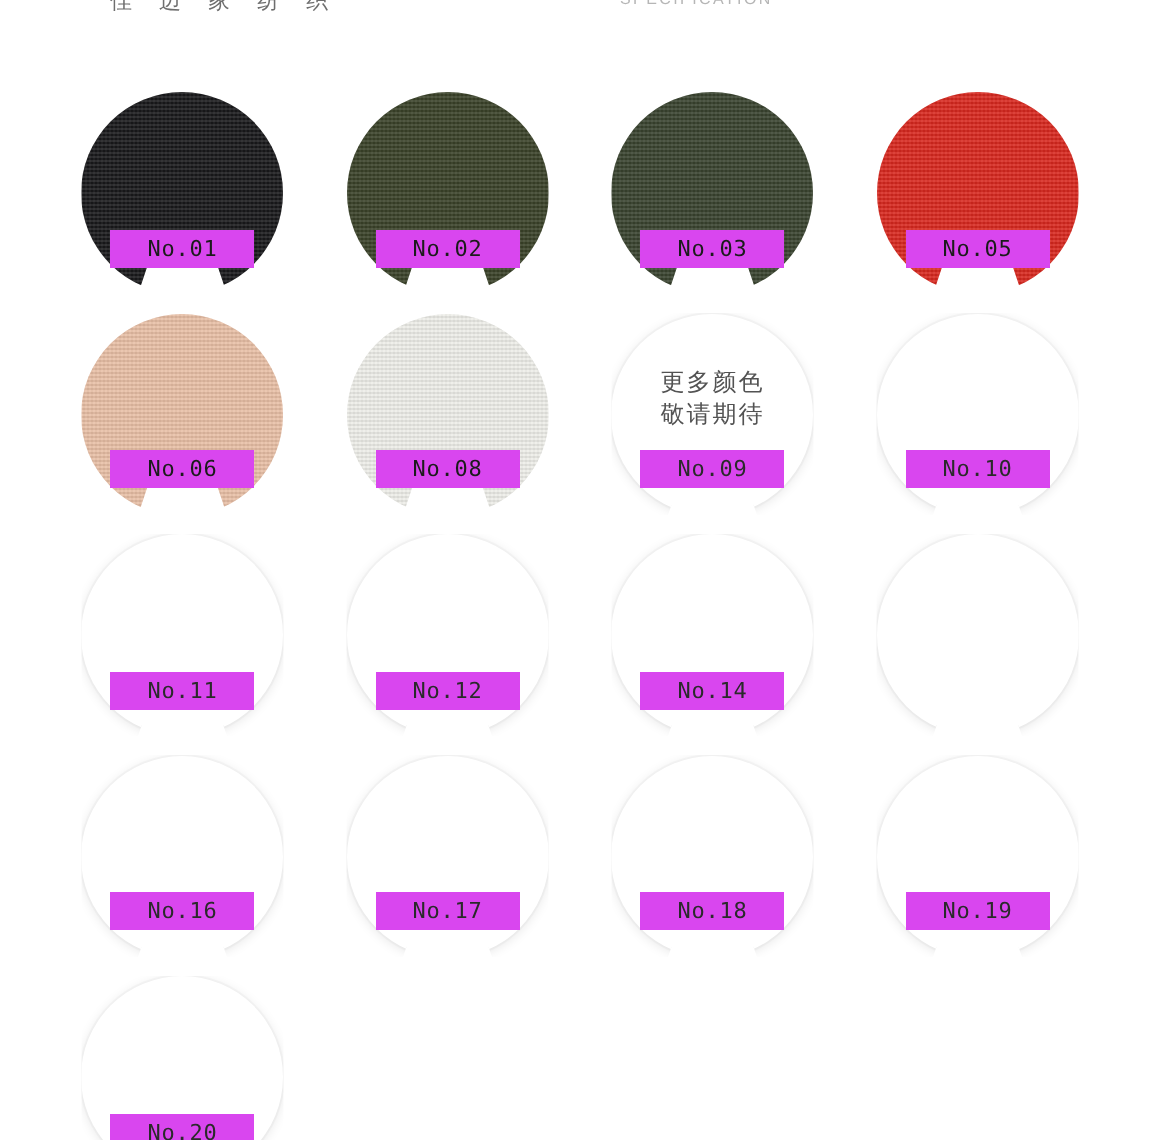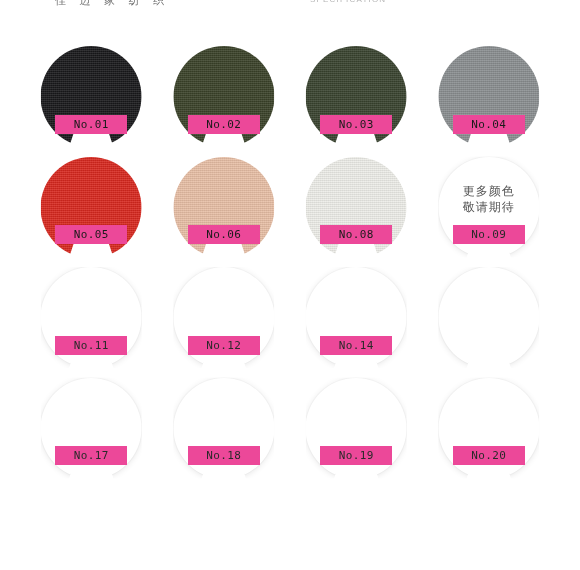--- a/index.html
+++ b/index.html
@@ -125,21 +125,21 @@
   }
 
   
   .tag {
     position: absolute;
     left: 50%;
     transform: translateX(-50%);
     bottom: 18px;
     width: 72px;
     height: 19px;
-    background: #ec4899;
+    background: #d946ef;
     text-align: center;
     line-height: 19px;
     font-size: 11px;
     letter-spacing: 0.4px;
     color: #1b1b1b;
     font-family: "DejaVu Sans Mono", "Liberation Mono", monospace;
     z-index: 2;
   }
   .swatch-cell.empty .tag { color: #2a2a2a; text-align: center; }
 </style>
@@ -165,26 +165,20 @@
       <div class="tag">No.02</div>
     </div>
     <div class="swatch-cell">
       <div class="disc-wrap">
         <div class="disc" style="background: rgb(57, 67, 47);"></div>
       </div>
       <div class="tag">No.03</div>
     </div>
     <div class="swatch-cell">
       <div class="disc-wrap">
-        <div class="disc" style="background: rgb(138, 142, 144);"></div>
-      </div>
-      <div class="tag">No.04</div>
-    </div>
-    <div class="swatch-cell">
-      <div class="disc-wrap">
         <div class="disc" style="background: rgb(216, 40, 31);"></div>
       </div>
       <div class="tag">No.05</div>
     </div>
     <div class="swatch-cell">
       <div class="disc-wrap">
         <div class="disc" style="background: rgb(232, 191, 166);"></div>
       </div>
       <div class="tag">No.06</div>
     </div>
@@ -199,20 +193,26 @@
         <div class="disc"></div>
         <div class="disc-note">更多颜色
 敬请期待</div>
       </div>
       <div class="tag">No.09</div>
     </div>
     <div class="swatch-cell empty">
       <div class="disc-wrap">
         <div class="disc"></div>
       </div>
+      <div class="tag">No.10</div>
+    </div>
+    <div class="swatch-cell empty">
+      <div class="disc-wrap">
+        <div class="disc"></div>
+      </div>
       <div class="tag">No.11</div>
     </div>
     <div class="swatch-cell empty">
       <div class="disc-wrap">
         <div class="disc"></div>
       </div>
       <div class="tag">No.12</div>
     </div>
     <div class="swatch-cell empty">
       <div class="disc-wrap">
@@ -222,20 +222,26 @@
     </div>
     <div class="swatch-cell empty">
       <div class="disc-wrap">
         <div class="disc"></div>
       </div>
     </div>
     <div class="swatch-cell empty">
       <div class="disc-wrap">
         <div class="disc"></div>
       </div>
+      <div class="tag">No.16</div>
+    </div>
+    <div class="swatch-cell empty">
+      <div class="disc-wrap">
+        <div class="disc"></div>
+      </div>
       <div class="tag">No.17</div>
     </div>
     <div class="swatch-cell empty">
       <div class="disc-wrap">
         <div class="disc"></div>
       </div>
       <div class="tag">No.18</div>
     </div>
     <div class="swatch-cell empty">
       <div class="disc-wrap">

